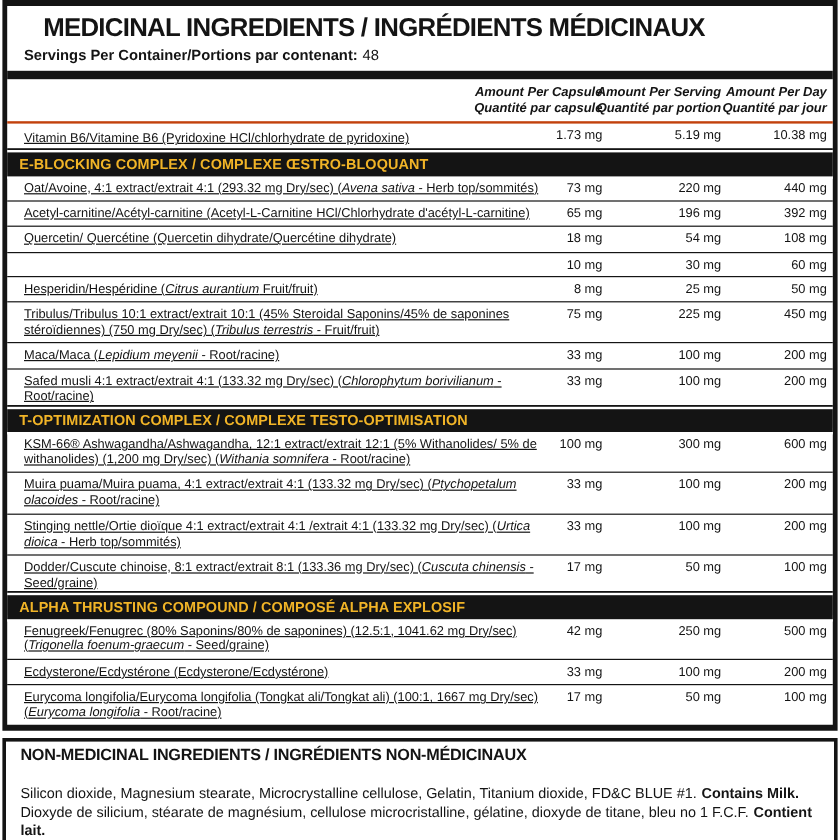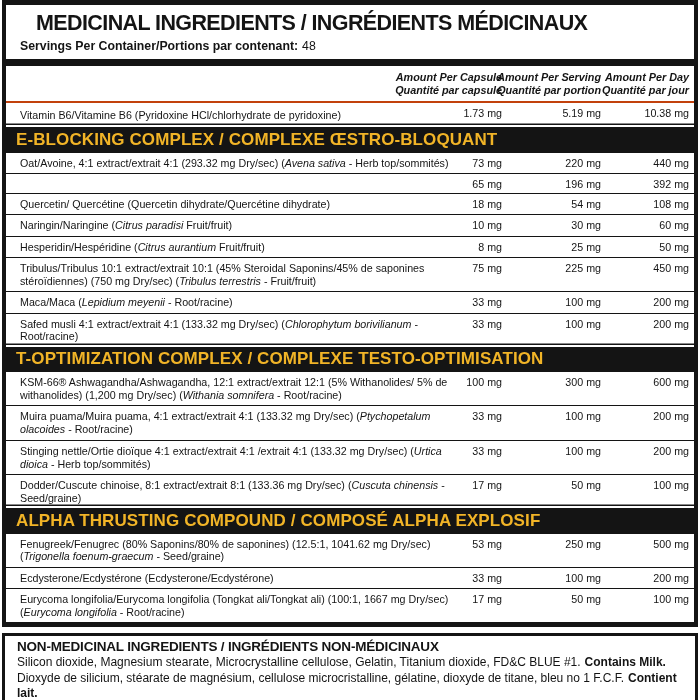--- a/index.html
+++ b/index.html
@@ -20,38 +20,38 @@
 
   .col-headers { position: relative; height: 37px; border-bottom: 2px solid #c2410c; font-style: italic; }
   .col-head { position: absolute; top: 5px; text-align: right; font-weight: bold;
     font-size: 10.8px; line-height: 1.18; white-space: nowrap; }
   .ch-capsule { right: 192px; }
   .ch-serving { right: 93px; }
   .ch-day { right: 5px; }
 
   .trow { position: relative; padding: 4px 6px 3.5px 14px; font-size: 10.7px;
     line-height: 1.2; min-height: 20px; }
-  .trow .name { max-width: 440px; }
+  .trow .name { max-width: 440px; text-decoration: underline; }
   .trow .v { position: absolute; top: 4px; white-space: nowrap; font-size: 10.7px; }
   .v.capsule { right: 192px; }
   .v.serving { right: 93px; }
   .v.day { right: 5px; }
   .trow + .trow { border-top: 1.5px solid #141414; }
   .trow.first-row { padding-top: 6px; padding-bottom: 5px; }
 
   .section-bar { background: #141414; color: var(--gold, #F1B427); font-weight: bold;
-    font-size: 17px; letter-spacing: 0.1px; padding: 2.5px 10px 3px;
+    font-size: 12px; letter-spacing: 0.1px; padding: 2.5px 10px 3px;
     box-shadow: 0 -2px 0 #fff, 0 -3.5px 0 #141414, 0 2px 0 #fff; position: relative; }
   .section-bar + .trow { border-top: none; }
 
   em { font-style: italic; }
 
   .nonmed-box { margin: 6px 2px 0; border: 3.5px solid #141414; padding: 3px 12px 5px; }
   .nonmed-title { font-size: 13.5px; font-weight: bold; letter-spacing: -0.2px;
-    margin-bottom: 1px; }
+    margin-bottom: 18px; }
   .nonmed-line { font-size: 12px; line-height: 1.3; }
   .nonmed-line .bold { font-weight: bold; margin-left: 4px; }
 </style>
 </head>
 <body>
 
 <div class="panel">
   <div class="title-block">
     <div class="main-title">MEDICINAL INGREDIENTS / INGRÉDIENTS MÉDICINAUX</div>
     <div class="serving-line">
@@ -84,32 +84,32 @@
         <div class="v day">10.38 mg</div>
       </div>
       <div class="section-bar">E-BLOCKING COMPLEX / COMPLEXE ŒSTRO-BLOQUANT</div>
       <div class="trow">
         <div class="name"><span>Oat/Avoine, 4:1 extract/extrait 4:1 (293.32 mg Dry/sec) (</span><em>Avena sativa</em><span> - Herb top/sommités)</span></div>
         <div class="v capsule">73 mg</div>
         <div class="v serving">220 mg</div>
         <div class="v day">440 mg</div>
       </div>
       <div class="trow">
+        <div class="name"><span>Acetyl-carnitine/Acétyl-carnitine (Acetyl-L-Carnitine HCl/Chlorhydrate d'acétyl-L-carnitine)</span></div>
         <div class="v capsule">65 mg</div>
         <div class="v serving">196 mg</div>
         <div class="v day">392 mg</div>
       </div>
       <div class="trow">
         <div class="name"><span>Quercetin/ Quercétine (Quercetin dihydrate/Quercétine dihydrate)</span></div>
         <div class="v capsule">18 mg</div>
         <div class="v serving">54 mg</div>
         <div class="v day">108 mg</div>
       </div>
       <div class="trow">
-        <div class="name"><span>Naringin/Naringine (</span><em>Citrus paradisi</em><span> Fruit/fruit)</span></div>
         <div class="v capsule">10 mg</div>
         <div class="v serving">30 mg</div>
         <div class="v day">60 mg</div>
       </div>
       <div class="trow">
         <div class="name"><span>Hesperidin/Hespéridine (</span><em>Citrus aurantium</em><span> Fruit/fruit)</span></div>
         <div class="v capsule">8 mg</div>
         <div class="v serving">25 mg</div>
         <div class="v day">50 mg</div>
       </div>
@@ -152,21 +152,21 @@
       </div>
       <div class="trow">
         <div class="name"><span>Dodder/Cuscute chinoise, 8:1 extract/extrait 8:1 (133.36 mg Dry/sec) (</span><em>Cuscuta chinensis</em><span> - Seed/graine)</span></div>
         <div class="v capsule">17 mg</div>
         <div class="v serving">50 mg</div>
         <div class="v day">100 mg</div>
       </div>
       <div class="section-bar">ALPHA THRUSTING COMPOUND / COMPOSÉ ALPHA EXPLOSIF</div>
       <div class="trow">
         <div class="name"><span>Fenugreek/Fenugrec (80% Saponins/80% de saponines) (12.5:1, 1041.62 mg Dry/sec) (</span><em>Trigonella foenum-graecum</em><span> - Seed/graine)</span></div>
-        <div class="v capsule">53 mg</div>
+        <div class="v capsule">42 mg</div>
         <div class="v serving">250 mg</div>
         <div class="v day">500 mg</div>
       </div>
       <div class="trow">
         <div class="name"><span>Ecdysterone/Ecdystérone (Ecdysterone/Ecdystérone)</span></div>
         <div class="v capsule">33 mg</div>
         <div class="v serving">100 mg</div>
         <div class="v day">200 mg</div>
       </div>
       <div class="trow">

